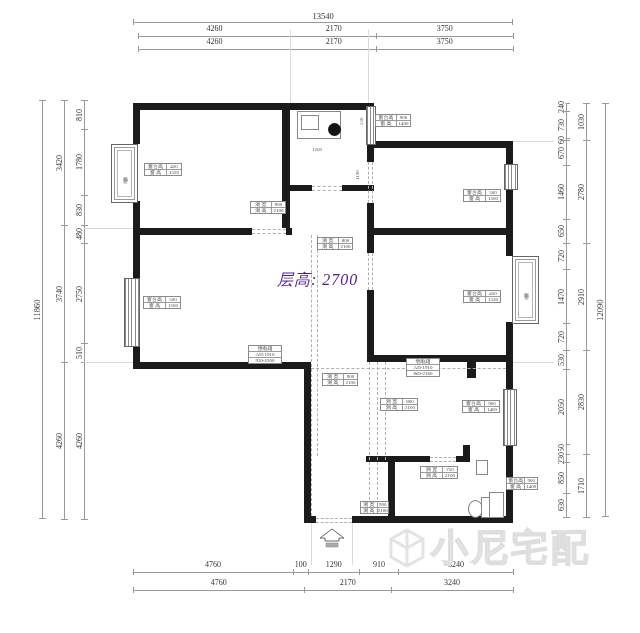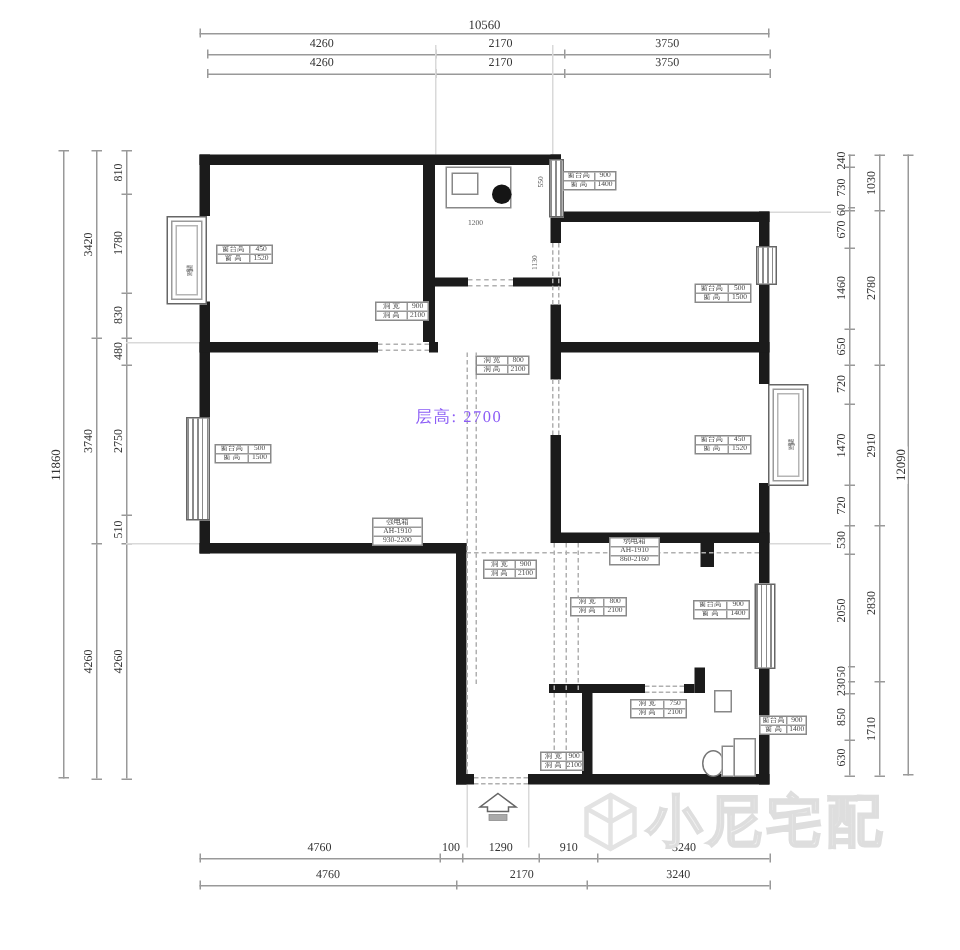--- a/index.html
+++ b/index.html
@@ -49,35 +49,35 @@
   .mbox .mrow{display:flex;border-top:1px solid #9a9a9a;}
   .mbox .mrow:first-child{border-top:none;}
   .mbox .mcell{flex:1;font-size:5px;line-height:5px;height:5px;padding:0;overflow:hidden;
                border-left:1px solid #9a9a9a;white-space:nowrap;text-align:center;}
   .mbox .mcell:first-child{border-left:none;flex:1.5;}
   
   .fx{border:1px solid #888;background:#fff;}
   .circle{border-radius:50%;background:#151515;}
   .ell{border:1px solid #777;border-radius:50%;background:#fff;}
   
-  .floorheight{position:absolute;font-size:11px;color:#8b5cf6;letter-spacing:1px;white-space:nowrap;}
+  .floorheight{position:absolute;font-size:16px;color:#4c1d95;letter-spacing:1px;white-space:nowrap;font-style:italic;}
   .tinydim{position:absolute;font-size:5px;color:#555;white-space:nowrap;}
   .tinydim.rot{transform:rotate(-90deg);transform-origin:left top;}
   
   .wm{position:absolute;display:flex;align-items:center;gap:6px;z-index:6;pointer-events:none;}
   .wm .wmtext{font-family:"Liberation Sans","DejaVu Sans",sans-serif;font-size:37px;font-weight:700;
               color:#f1f1f1;-webkit-text-stroke:1.2px #dedede;letter-spacing:3px;white-space:nowrap;}
 </style>
 </head>
 <body>
 
 <div id="canvas">
 
   <div class="dim-th" style="left:133px;top:11px;width:380px;">
-    <span>10560</span></div>
+    <span>13540</span></div>
   <div class="dim-h" style="left:138px;top:24px;width:375px;">
       <div class="seg" style="flex-grow: 4260;">
         <span class="lbl">4260</span>
       </div>
       <div class="seg" style="flex-grow: 2170;">
         <span class="lbl">2170</span>
       </div>
       <div class="seg" style="flex-grow: 3750;">
         <span class="lbl">3750</span>
       </div>

